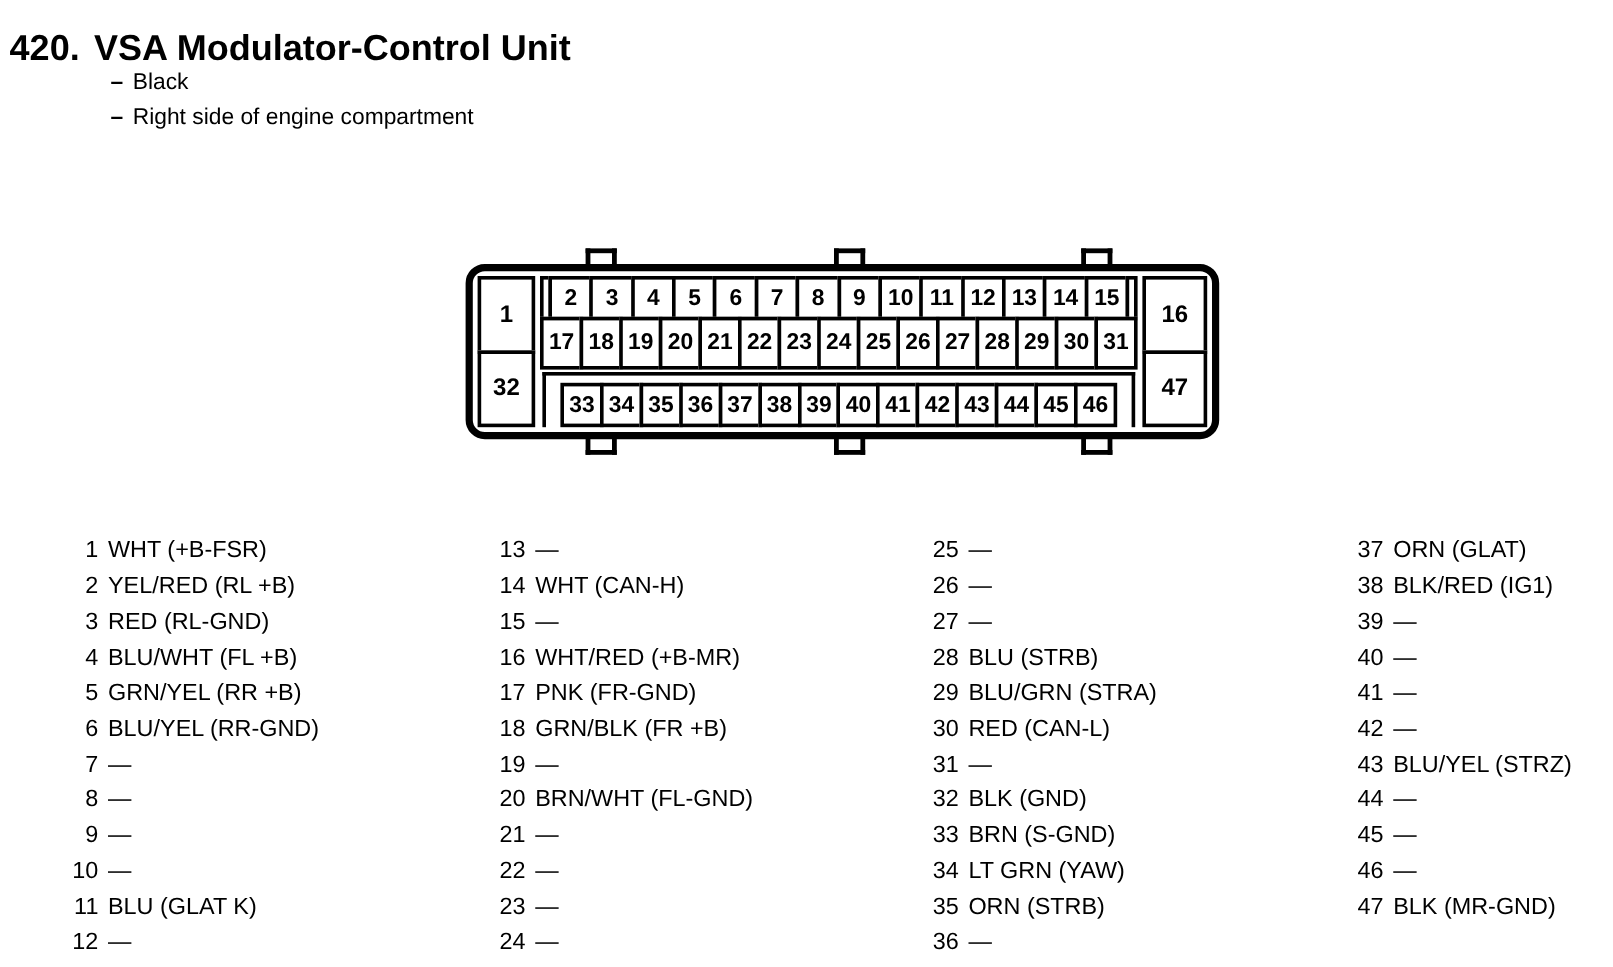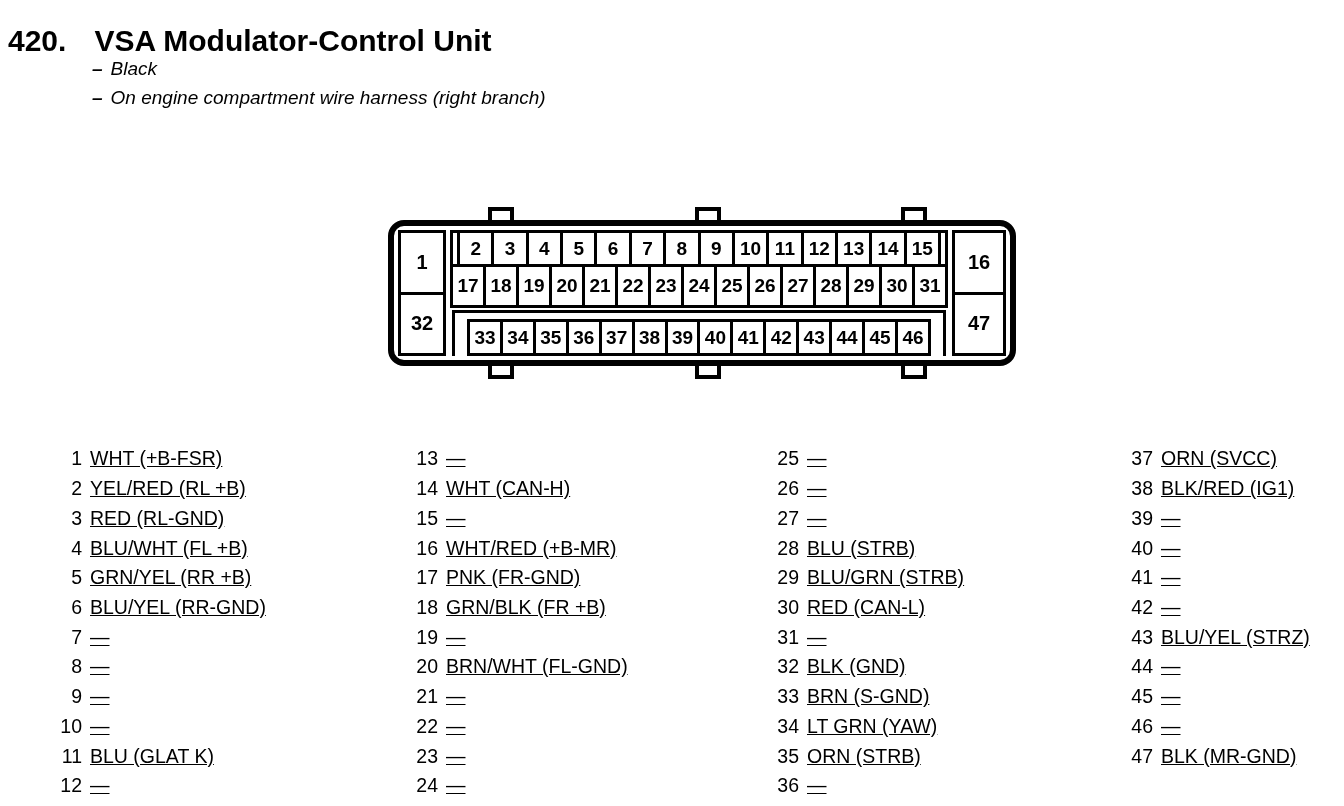--- a/index.html
+++ b/index.html
@@ -1,25 +1,25 @@
 <!DOCTYPE html>
 <html><head>
 <meta charset="utf-8">
 <style>
   html,body{margin:0;padding:0;background:#fff;}
   .page{position:relative;width:1344px;height:806px;background:#fff;color:#000;
         font-family:"Liberation Sans",sans-serif;overflow:hidden;}
 
   
   .title{position:absolute;left:8px;top:4px;font-size:30px;font-weight:bold;white-space:nowrap;}
-  .title .ttl{margin-left:28px;text-align:right;}
+  .title .ttl{margin-left:12px;text-align:right;}
 
   
   .notes{position:absolute;left:92px;top:54px;font-size:19px;line-height:29px;}
-  .note-line{white-space:nowrap;font-style:italic;}
+  .note-line{white-space:nowrap;}
   .note-line .dash{font-weight:bold;margin-right:8px;}
 
   
   .connector{position:absolute;left:388px;top:207px;width:628px;height:172px;}
   .tab{position:absolute;width:18px;height:16px;background:#fff;border:4px solid #000;}
   .tab-top{top:0;border-bottom:none;}
   .tab-bottom{bottom:0;border-top:none;}
   .conn-body{position:absolute;left:0;top:13px;width:628px;height:146px;box-sizing:border-box;
              border:6px solid #000;border-radius:16px;background:#fff;display:flex;padding:4px;}
   .corner-col{display:flex;flex-direction:column;flex:none;}
@@ -42,37 +42,37 @@
   .row-a .stub + .cells + .stub{margin-left:-3px;}
   .row-c-wrap{flex:1;margin:2px 2px 0 2px;border:3px solid #000;border-bottom:none;
               display:flex;padding:0 12px;min-width:0;}
   .row-c{margin-top:auto;height:37px;flex:1;display:flex;min-width:0;}
 
   
   .pin-list{position:absolute;left:0;top:444px;width:1344px;height:360px;font-size:19.5px;}
   .pin-col{position:absolute;top:0;width:345px;}
   .pin-row{height:29.72px;display:flex;align-items:center;}
   .pin-num{width:var(--numw,44px);text-align:right;flex:none;}
-  .pin-label{margin-left:8px;white-space:nowrap;text-decoration:underline;}
+  .pin-label{margin-left:8px;white-space:nowrap;}
 </style>
 </head>
 <body>
 
 <div class="page">
 
   <h1 class="title">
     <span class="num">420.</span><span class="ttl">VSA Modulator-Control Unit</span>
   </h1>
 
   <div class="notes">
     <div class="note-line">
       <span class="dash">–</span><span>Black</span>
     </div>
     <div class="note-line">
-      <span class="dash">–</span><span>On engine compartment wire harness (right branch)</span>
+      <span class="dash">–</span><span>Right side of engine compartment</span>
     </div>
   </div>
 
   <div class="connector">
     <div class="tab tab-top" style="left:100px"></div>
     <div class="tab tab-top" style="left:307px"></div>
     <div class="tab tab-top" style="left:513px"></div>
     <div class="tab tab-bottom" style="left:100px"></div>
     <div class="tab tab-bottom" style="left:307px"></div>
     <div class="tab tab-bottom" style="left:513px"></div>
@@ -261,21 +261,21 @@
         <div class="pin-row">
           <span class="pin-num">27</span>
           <span class="pin-label">—</span>
         </div>
         <div class="pin-row">
           <span class="pin-num">28</span>
           <span class="pin-label">BLU (STRB)</span>
         </div>
         <div class="pin-row">
           <span class="pin-num">29</span>
-          <span class="pin-label">BLU/GRN (STRB)</span>
+          <span class="pin-label">BLU/GRN (STRA)</span>
         </div>
         <div class="pin-row">
           <span class="pin-num">30</span>
           <span class="pin-label">RED (CAN-L)</span>
         </div>
         <div class="pin-row">
           <span class="pin-num">31</span>
           <span class="pin-label">—</span>
         </div>
         <div class="pin-row">
@@ -295,21 +295,21 @@
           <span class="pin-label">ORN (STRB)</span>
         </div>
         <div class="pin-row">
           <span class="pin-num">36</span>
           <span class="pin-label">—</span>
         </div>
       </div>
     <div class="pin-col" style="left:1105px;--numw:48px">
         <div class="pin-row">
           <span class="pin-num">37</span>
-          <span class="pin-label">ORN (SVCC)</span>
+          <span class="pin-label">ORN (GLAT)</span>
         </div>
         <div class="pin-row">
           <span class="pin-num">38</span>
           <span class="pin-label">BLK/RED (IG1)</span>
         </div>
         <div class="pin-row">
           <span class="pin-num">39</span>
           <span class="pin-label">—</span>
         </div>
         <div class="pin-row">

